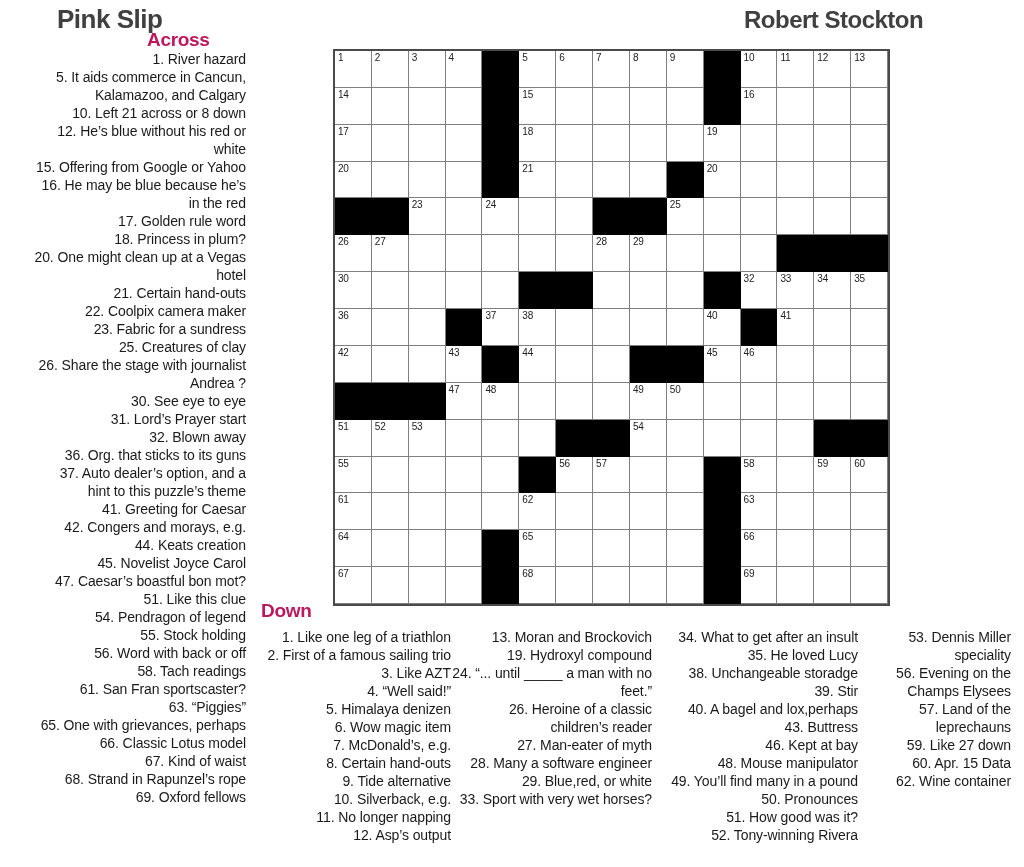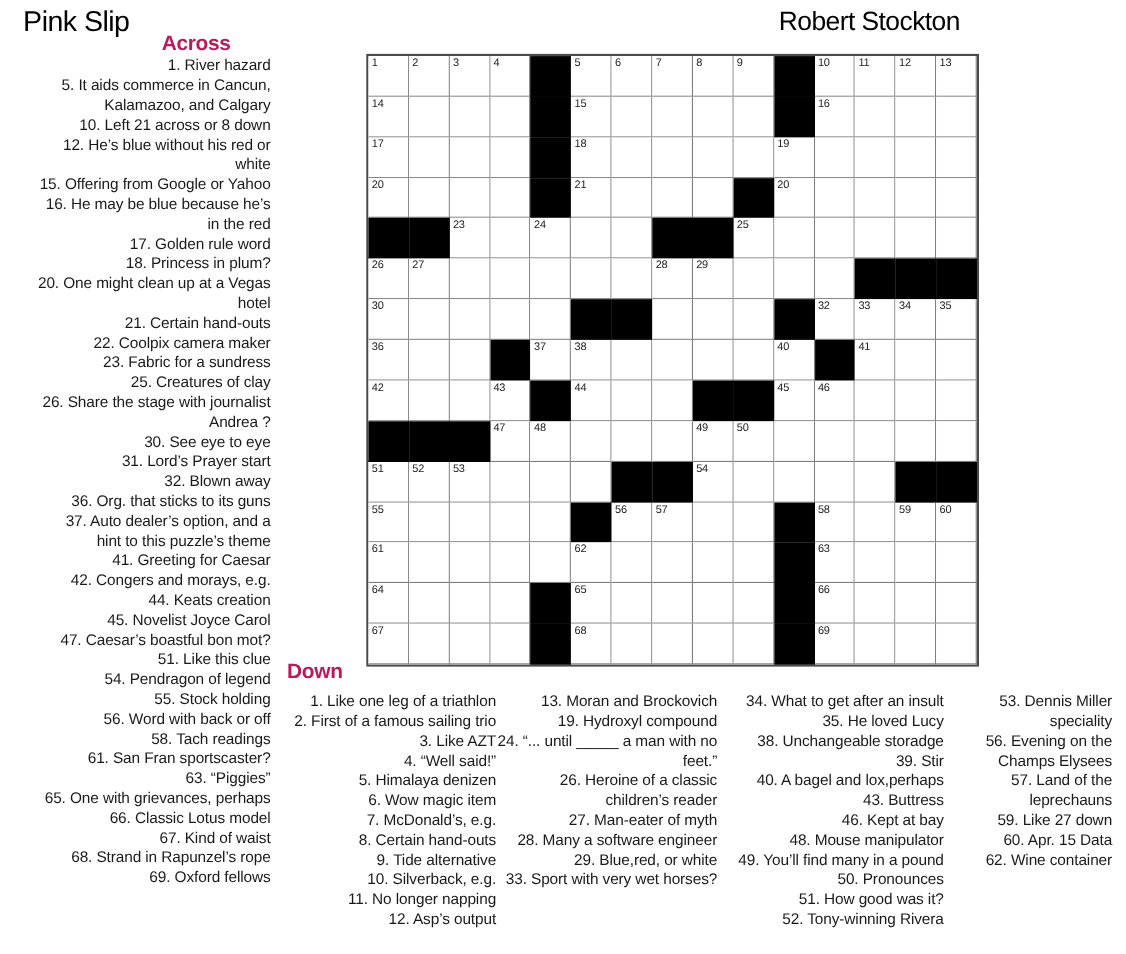--- a/index.html
+++ b/index.html
@@ -8,23 +8,24 @@
     width: 1024px;
     height: 867px;
     background: #ffffff;
     font-family: "Liberation Sans", sans-serif;
     color: #1a1a1a;
     overflow: hidden;
   }
   .big-title {
     position: absolute;
     font-size: 26px;
-    font-weight: 400;
+    font-weight: 700;
     letter-spacing: -0.5px;
-    color: #000000;
+    color: #404040;
+    margin-left: 36px;
   }
   #puzzle-title { left: 21px; top: 4px; }
   #puzzle-author { left: 708px; top: 6px; font-size: 24px; }
   .section-header {
     position: absolute;
     font-size: 19px;
     font-weight: 700;
     letter-spacing: -0.3px;
     color: #be185d;
   }

